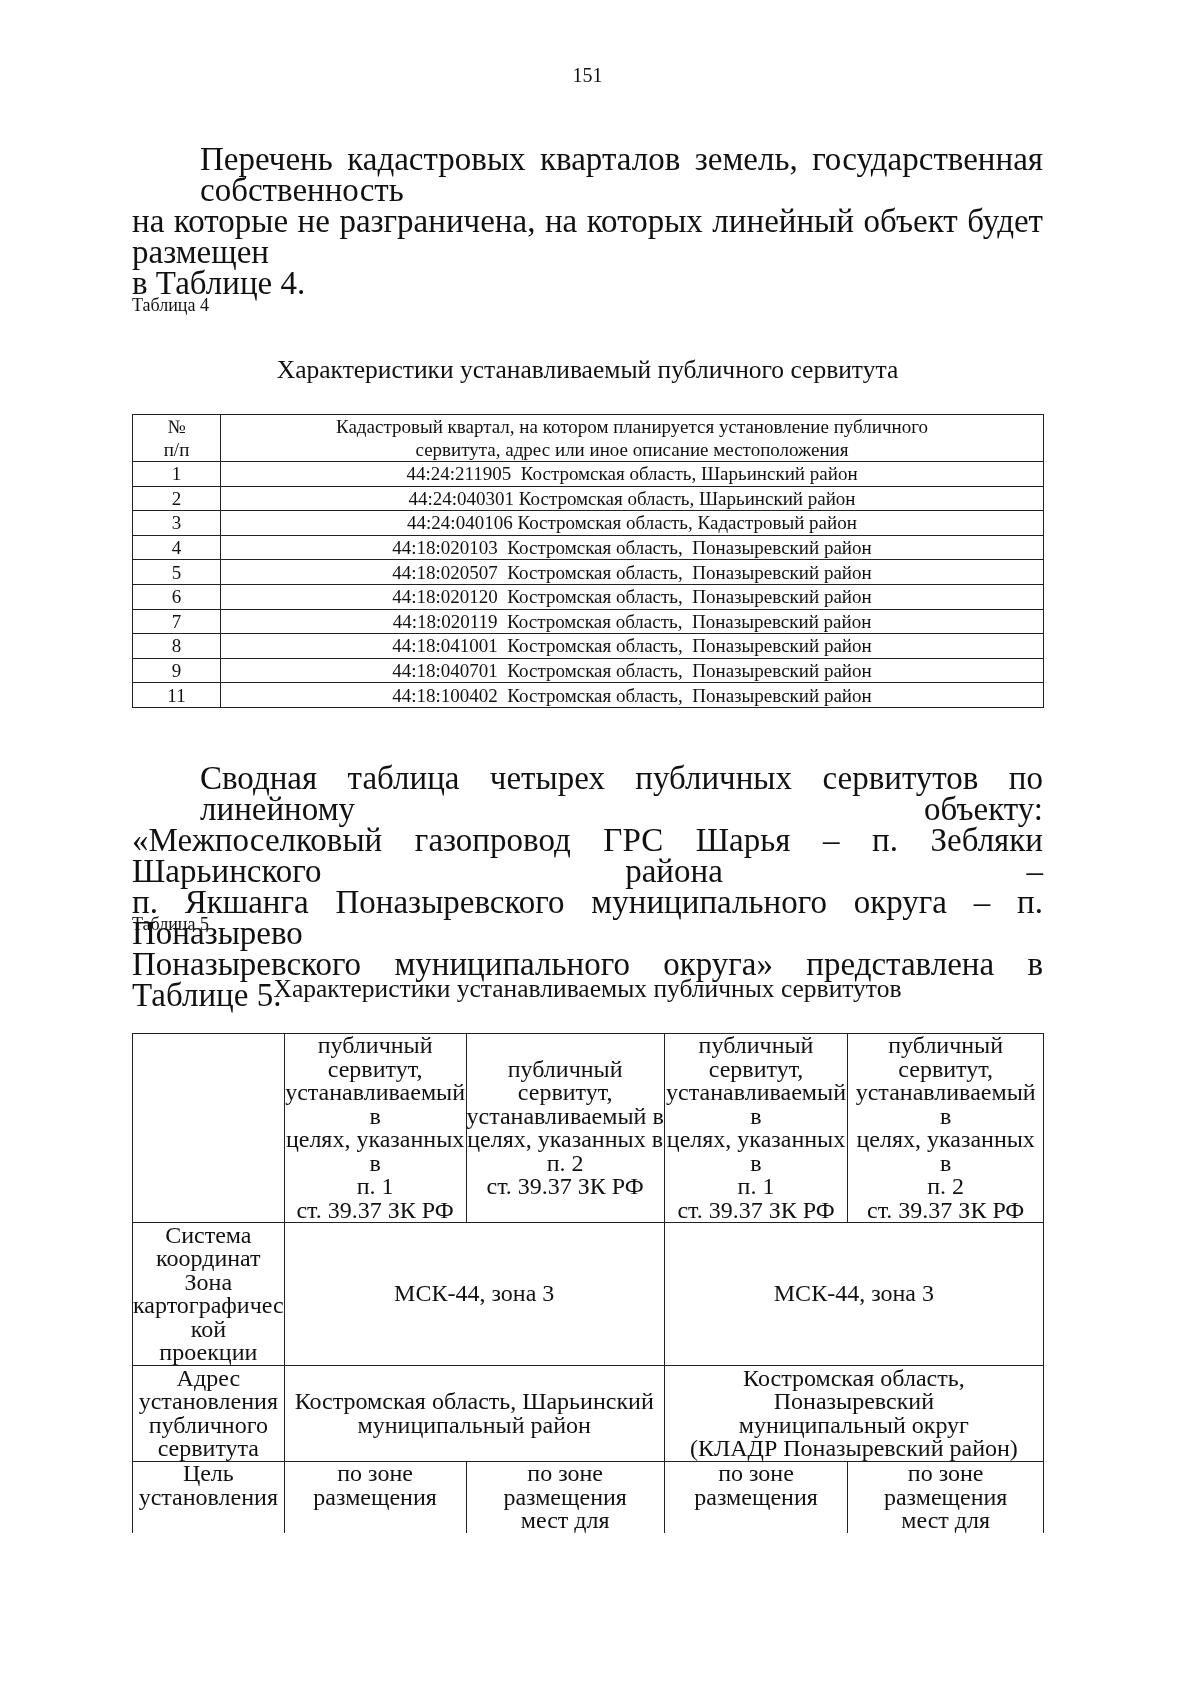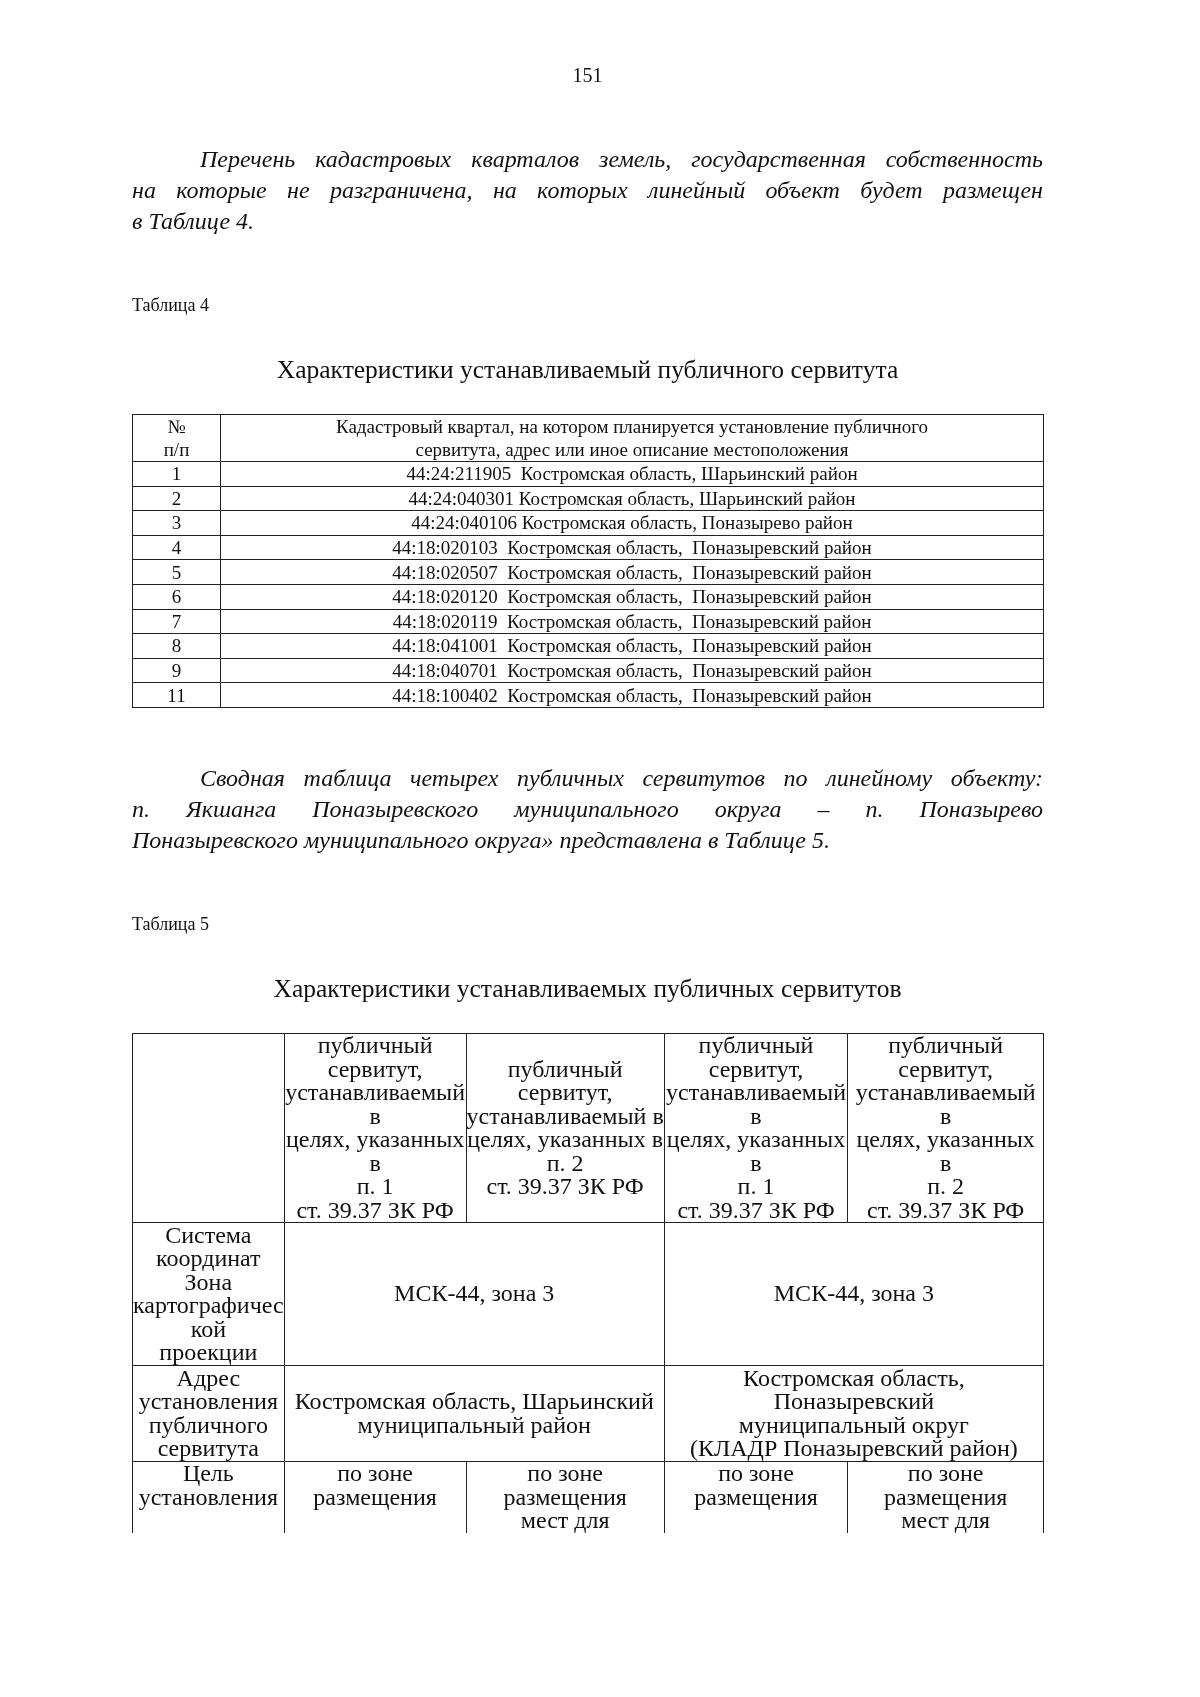--- a/index.html
+++ b/index.html
@@ -7,23 +7,22 @@
     width:1200px; height:1697px; position:relative; overflow:hidden;
     font-family: "Liberation Serif", "DejaVu Serif", serif;
     color:#111;
   }
   .page-number {
     position:absolute; top:64px; left:0; width:1175px; text-align:center;
     font-size:20px;
   }
   .para {
     position:absolute; left:132px; width:911px;
-    font-size:24px; line-height:31px; text-align:justify;
+    font-size:33px; line-height:31px; text-align:justify;
     text-indent:68px;
-    font-style:italic;
   }
   .para .ln { display:block; text-align:justify; text-align-last:justify; text-indent:0; }
   .para .ln.first { padding-left:68px; }
   .para .ln.last { text-align-last:left; }
   .table-label {
     position:absolute; left:132px; width:911px; text-align:left;
     font-size:18px;
   }
   .table-title {
     position:absolute; left:132px; width:911px; text-align:center;
@@ -74,21 +73,21 @@
   <tr>
         <td>1</td>
         <td style="white-space:pre">44:24:211905  Костромская область, Шарьинский район</td>
       </tr>
   <tr>
         <td>2</td>
         <td style="white-space:pre">44:24:040301 Костромская область, Шарьинский район</td>
       </tr>
   <tr>
         <td>3</td>
-        <td style="white-space:pre">44:24:040106 Костромская область, Поназырево район</td>
+        <td style="white-space:pre">44:24:040106 Костромская область, Кадастровый район</td>
       </tr>
   <tr>
         <td>4</td>
         <td style="white-space:pre">44:18:020103  Костромская область,  Поназыревский район</td>
       </tr>
   <tr>
         <td>5</td>
         <td style="white-space:pre">44:18:020507  Костромская область,  Поназыревский район</td>
       </tr>
   <tr>
@@ -109,20 +108,21 @@
       </tr>
   <tr>
         <td>11</td>
         <td style="white-space:pre">44:18:100402  Костромская область,  Поназыревский район</td>
       </tr>
 </tbody>
   </table>
 
 <div class="para" style="top:763px;text-indent:0;">
   <span class="ln first">Сводная таблица четырех публичных сервитутов по линейному объекту:</span>
+  <span class="ln">«Межпоселковый газопровод ГРС Шарья – п. Зебляки Шарьинского района –</span>
   <span class="ln">п. Якшанга Поназыревского муниципального округа – п. Поназырево</span>
   <span class="ln last">Поназыревского муниципального округа» представлена в Таблице 5.</span>
 </div>
 
 <div class="table-label" style="top:914px;">Таблица 5</div>
 <div class="table-title" style="top:974px;">Характеристики устанавливаемых публичных сервитутов</div>
 
 <table class="t5">
   <tbody>
       <tr style="height:142px;">

